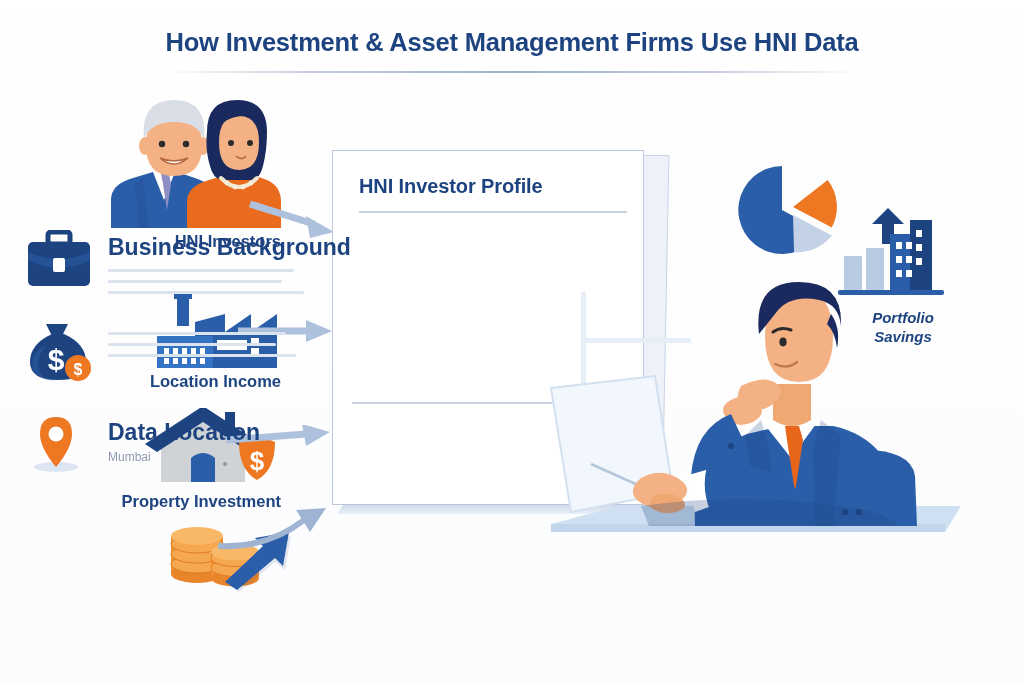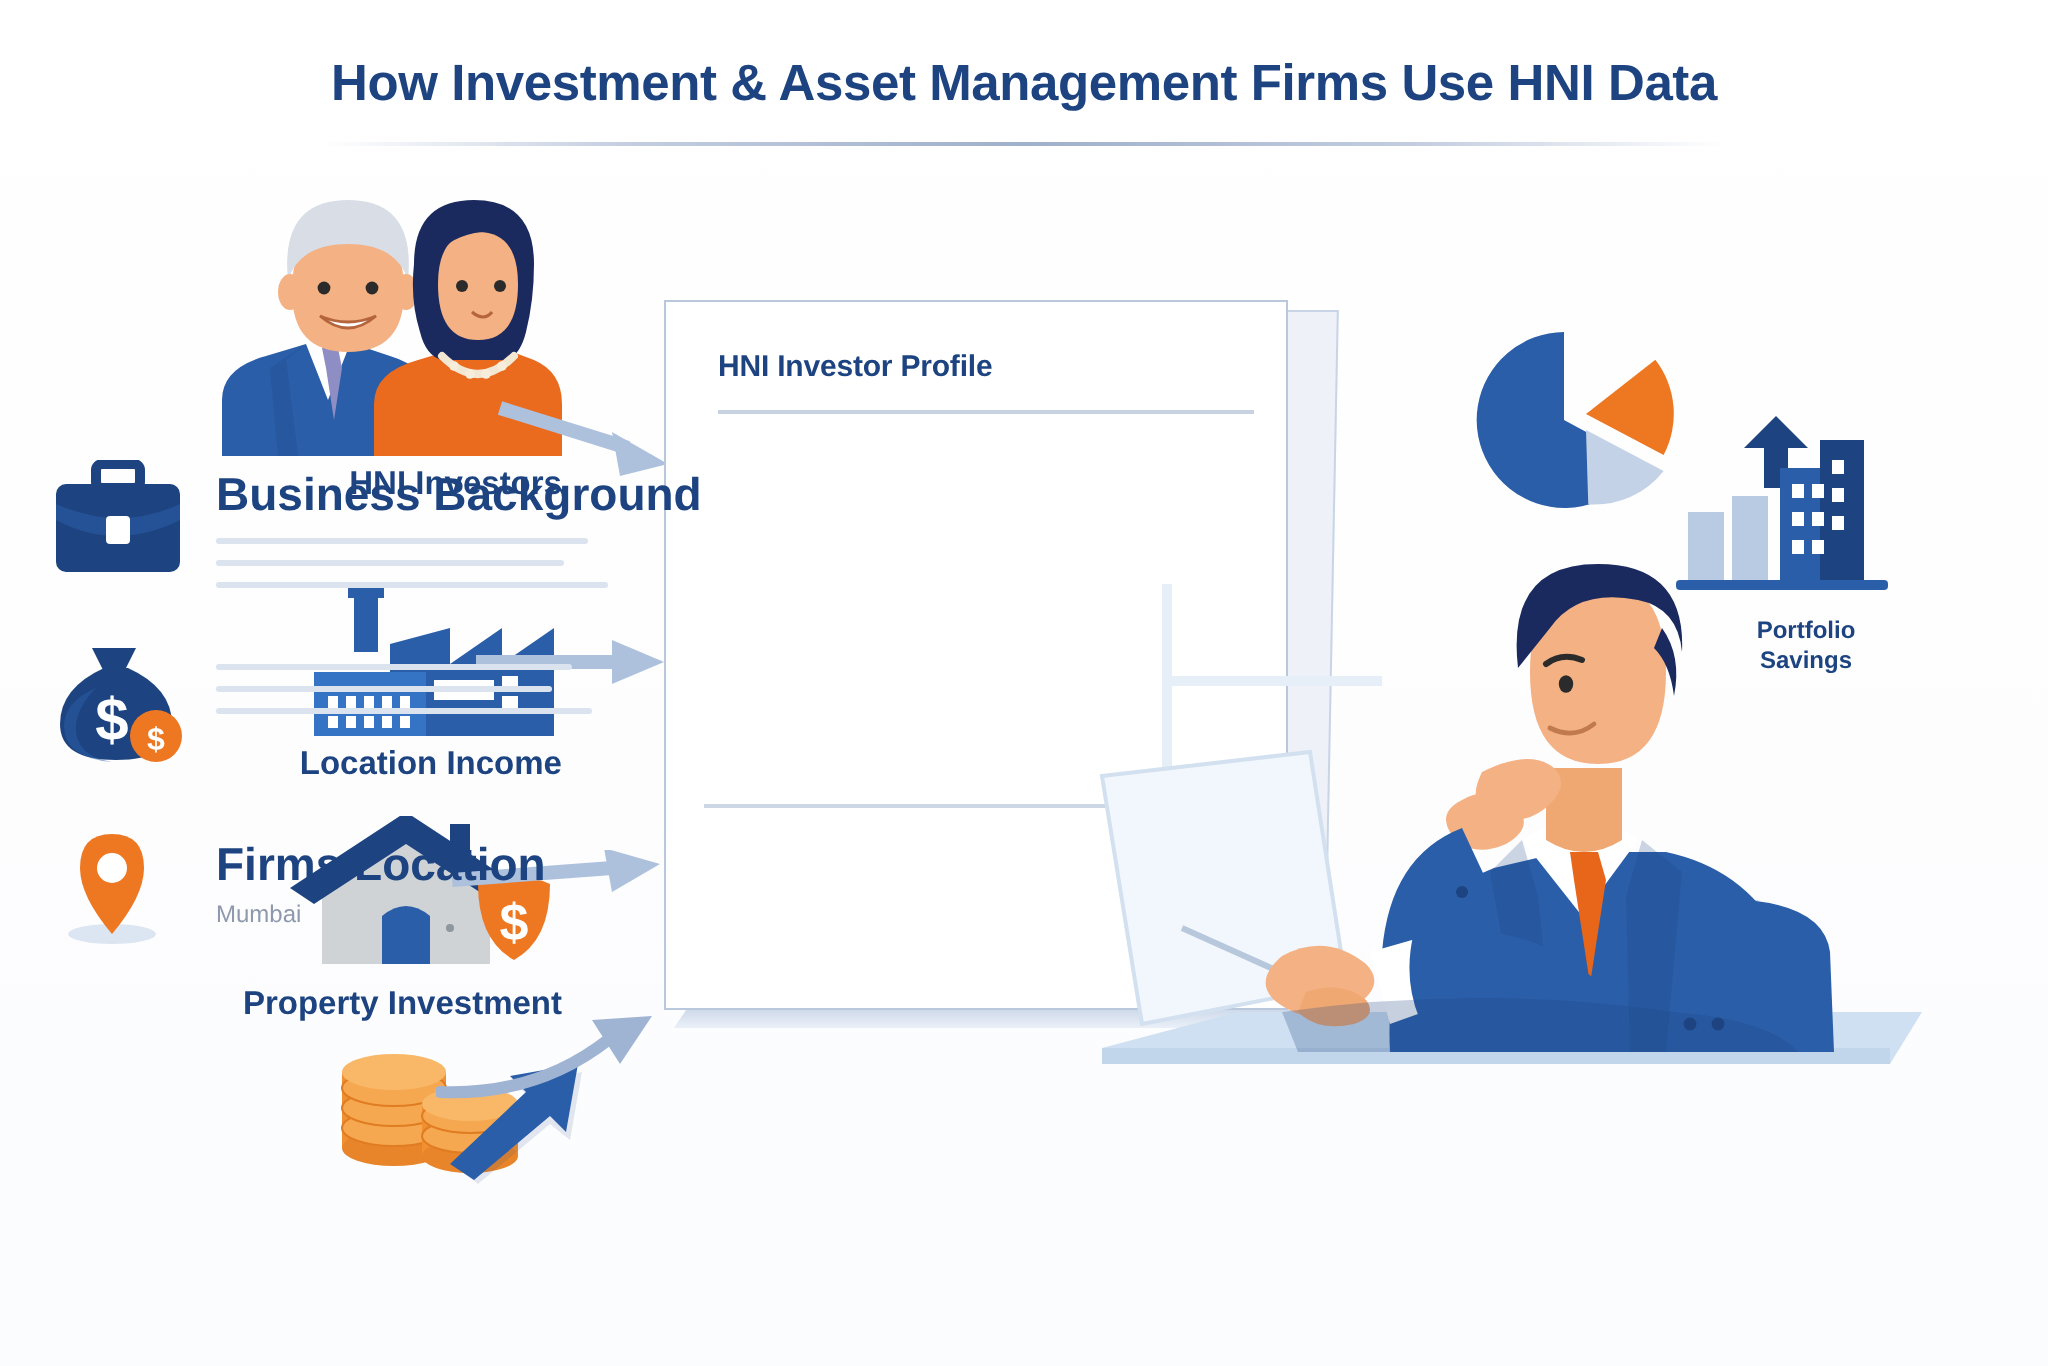--- a/index.html
+++ b/index.html
@@ -68,21 +68,21 @@
     box-sizing: border-box;
     padding: 24px 22px 0 26px;
   }
   #card-shadow {
     position: absolute; left: 340px; top: 505px;
     width: 312px; height: 9px;
     background: linear-gradient(180deg,#cfdaea,#eaf0f8);
     transform: skewX(-34deg);
   }
   #card-title {
-    font-size: 15px; font-weight: bold; color: #1d4480;
+    font-size: 20px; font-weight: bold; color: #1d4480;
     letter-spacing: -0.1px;
   }
   #card-title-rule {
     margin-top: 13px; width: 268px; height: 1.5px;
     background: #c8d2e0;
   }
   .card-row {
     position: absolute; left: 26px;
     display: flex; align-items: flex-start; gap: 16px;
   }
@@ -104,21 +104,21 @@
     position: absolute; left: 352px; top: 402px; width: 252px; height: 1.5px;
     background: #ccd6e4;
   }
 
   
   #pie { position: absolute; left: 736px; top: 160px; width: 108px; height: 100px; }
   #growth-icon { position: absolute; left: 838px; top: 208px; width: 110px; height: 96px; }
   #portfolio-label {
     position: absolute; left: 838px; top: 308px; width: 130px;
     text-align: center;
-    font-size: 12px; font-weight: bold; color: #1d4480; line-height: 1.28;
+    font-size: 15px; font-weight: bold; color: #1d4480; line-height: 1.28; font-style: italic;
   }
   #person-right { position: absolute; left: 545px; top: 280px; width: 420px; height: 290px; }
 </style>
 </head>
 <body>
 
 <div id="stage">
 
   <div id="title-block">
     <div id="page-title">How Investment &amp; Asset Management Firms Use HNI Data</div>
@@ -303,21 +303,21 @@
 
   <div class="card-row" id="row-2">
     <div class="row-icon">
       <svg width="66" height="58" viewBox="0 0 66 58">
         <ellipse cx="30" cy="52" rx="22" ry="5" fill="#dce5f2"></ellipse>
         <path d="M30 2 q16 0 16 17 q0 14 -16 33 q-16 -19 -16 -33 q0 -17 16 -17 Z" fill="#ee7722"></path>
         <circle cx="30" cy="19" r="7.5" fill="#ffffff"></circle>
       </svg>
     </div>
     <div class="row-text">
-      <div class="row-label">Firms Location</div>
+      <div class="row-label">Data Location</div>
       <div class="row-sub">Mumbai</div>
     </div>
   </div>
 
   <div id="pie">
     <svg width="108" height="100" viewBox="0 0 108 100">
 
       <path d="M46 50 L46 6 A44 44 0 1 0 85 71 L46 50 Z" fill="#2b5ea8"></path>
 
       <g transform="translate(7,-3)">

